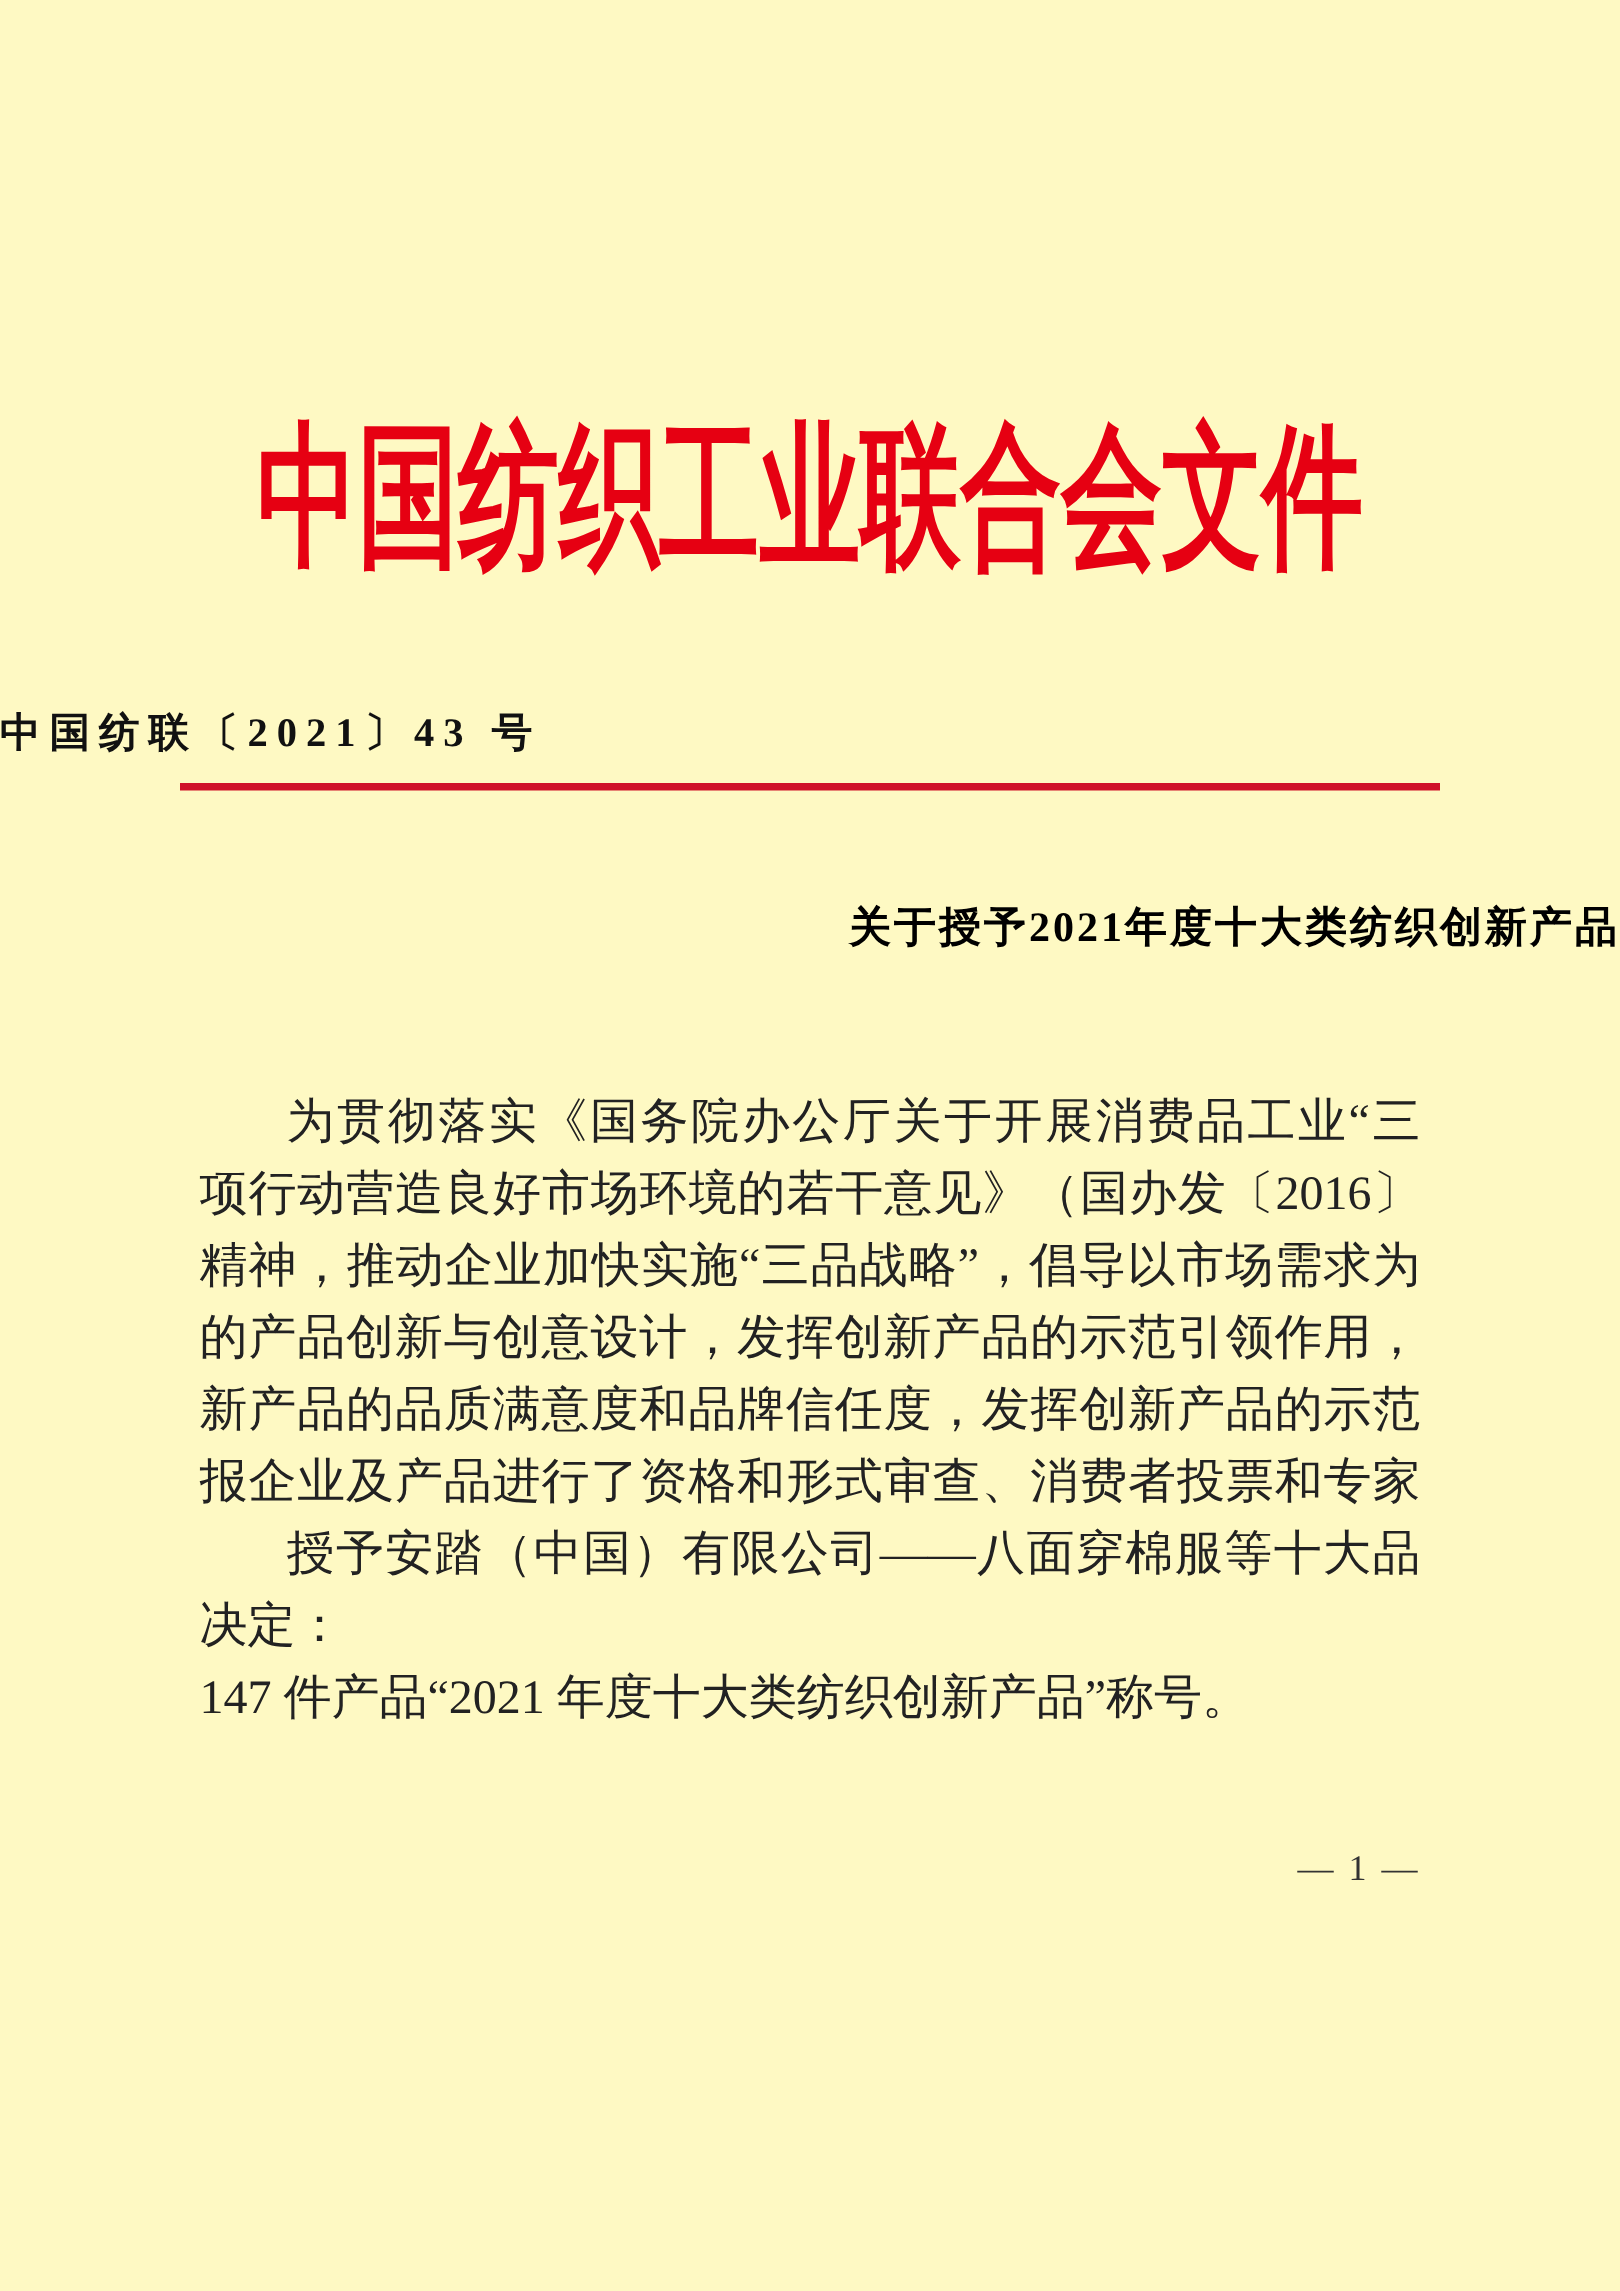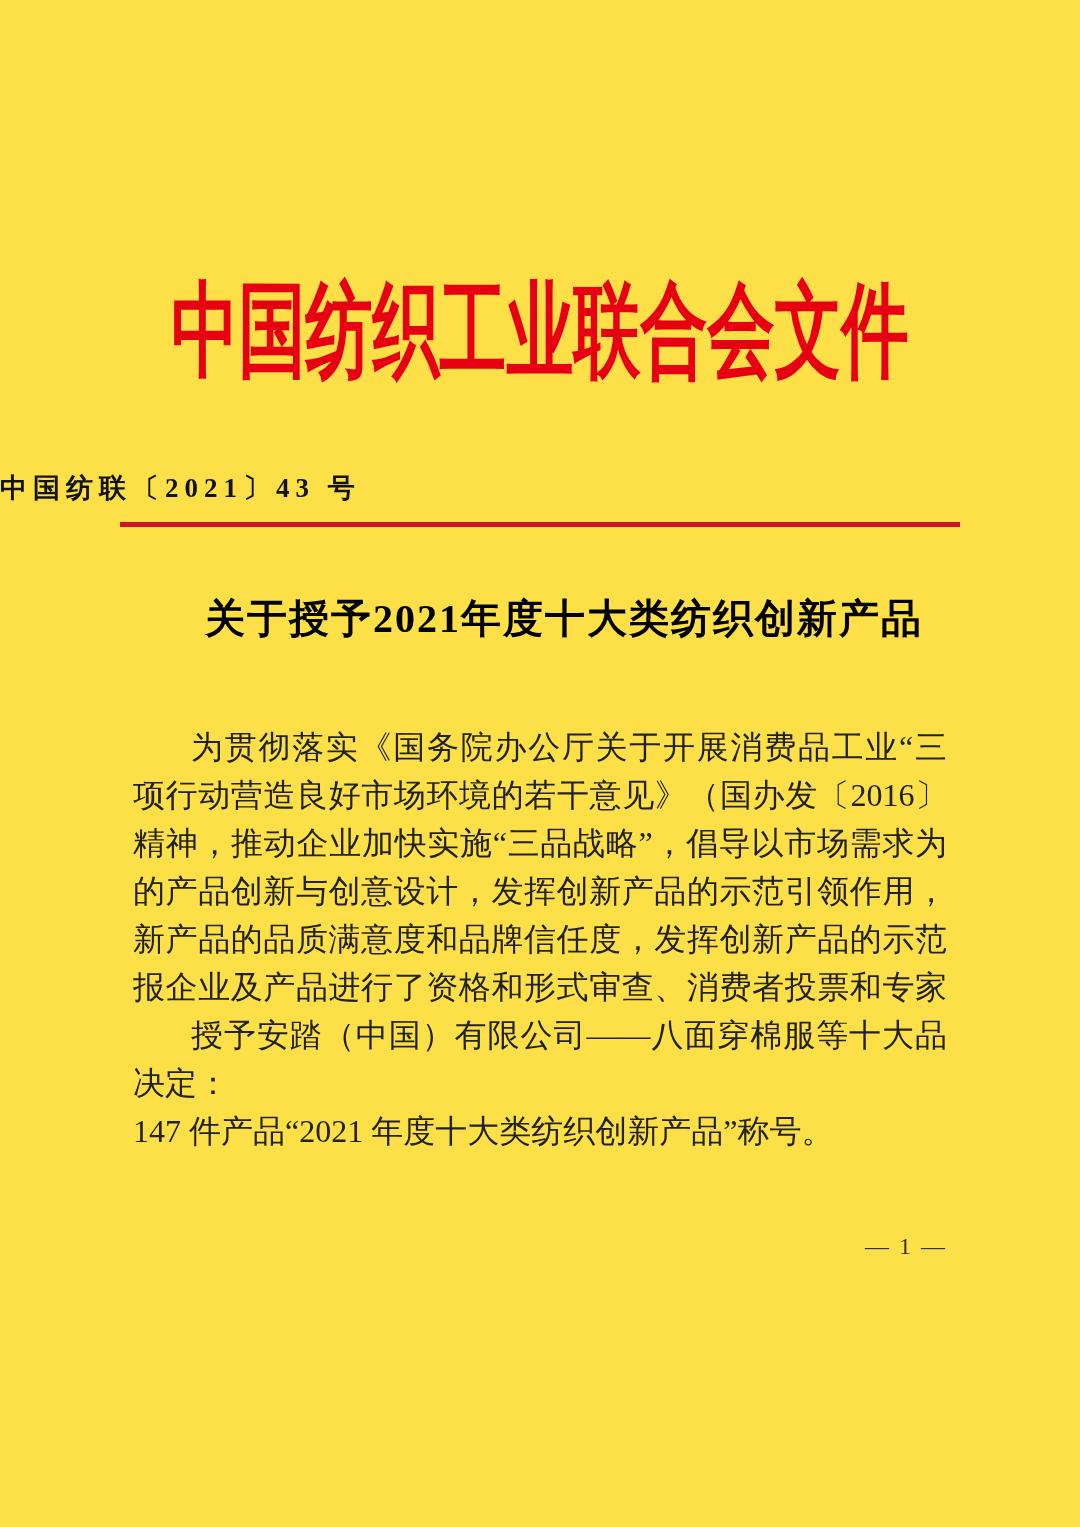--- a/index.html
+++ b/index.html
@@ -1,21 +1,21 @@
 <!DOCTYPE html>
 <html style="--header-red: #e60012; --rule-red: #cf1228; --body-text: #222222;"><head>
 <meta charset="utf-8">
 <style>
   html, body { margin: 0; padding: 0; background: #ffffff; }
   .page {
     position: relative;
     width: 1080px;
     height: 1527px;
     margin: 0 auto;
-    background: #fde047;
+    background: #fef9c3;
     overflow: hidden;
     font-family: "Liberation Serif", "DejaVu Serif", serif;
     color: #1f1f1f;
   }
   
   .org-title-wrap {
     padding-top: 286px;
     height: 112px;
     text-align: center;
   }
@@ -41,23 +41,23 @@
   
   .red-rule {
     width: 840px;
     height: 5px;
     margin: 16px auto 0 auto;
     background: var(--rule-red, #cf1228);
   }
   
   .decision-title {
     margin-top: 62px;
-    text-align: center;
+    text-align: right;
     font-weight: bold;
-    font-size: 40px;
+    font-size: 28px;
     line-height: 60px;
     letter-spacing: 2px;
     color: #000000;
     margin-left: 48px;
   }
   
   .body-block {
     width: 814px;
     margin: 74px auto 0 auto;
     font-size: 32px;

